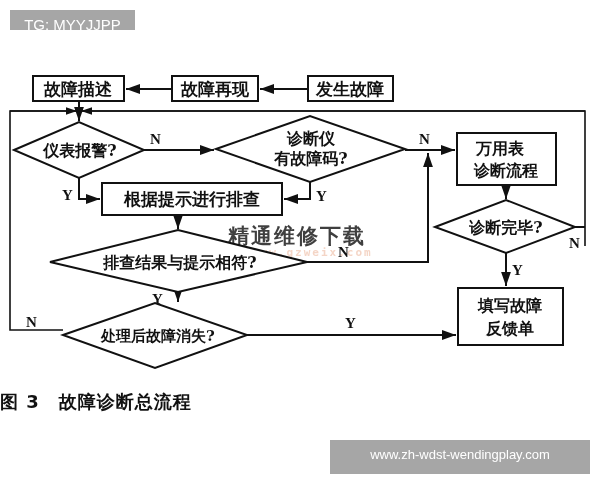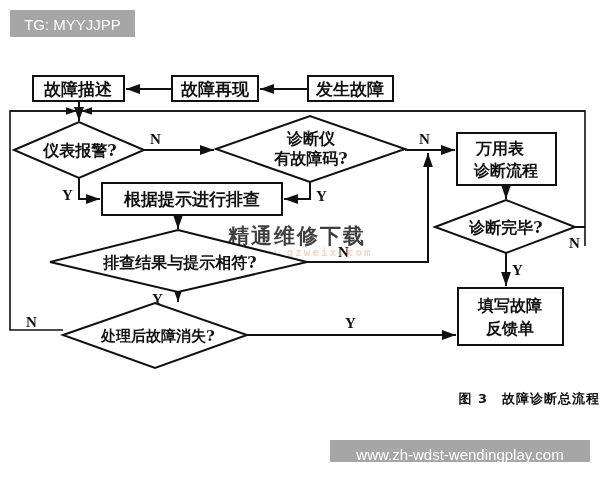--- a/index.html
+++ b/index.html
@@ -3,24 +3,24 @@
 <meta charset="utf-8">
 <style>
   html, body { margin:0; padding:0; background:#ffffff; }
   body { width:600px; height:480px; position:relative; overflow:hidden;
          font-family: "DejaVu Serif", "Liberation Serif", serif; }
   svg { position:absolute; left:0; top:0; }
   .node-text { font-family: "DejaVu Serif", "Liberation Serif", serif; font-weight:bold; fill:#111; }
   .label-text { font-family: "Liberation Serif", "DejaVu Serif", serif; font-weight:bold; fill:#111; }
   .tag { position:absolute; background:#a6a6a6; color:#ffffff;
          font-family: "Liberation Sans", "DejaVu Sans", sans-serif; }
-  .tag-top { left:10px; top:10px; width:125px; height:27px; line-height:30px; font-size:15px; text-align:center; }
-  .tag-bottom { left:330px; top:440px; width:260px; height:22px; line-height:30px; font-size:15px; text-align:center; }
-  .caption { position:absolute; left:0; width:600px; top:390px; text-align:right;
-             font-family: "DejaVu Sans", "Liberation Sans", sans-serif; font-weight:bold; font-size:13px; color:#111; letter-spacing:1px; }
+  .tag-top { left:10px; top:10px; width:125px; height:20px; line-height:30px; font-size:15px; text-align:center; }
+  .tag-bottom { left:330px; top:440px; width:260px; height:34px; line-height:30px; font-size:13px; text-align:center; }
+  .caption { position:absolute; left:0; width:600px; top:390px; text-align:left;
+             font-family: "DejaVu Sans", "Liberation Sans", sans-serif; font-weight:bold; font-size:18px; color:#111; letter-spacing:1px; }
   .watermark { position:absolute; left:228px; top:222px; color:#000000; font-size:21px; font-weight:bold;
                font-family:"DejaVu Serif", serif; opacity:0.75; letter-spacing:2px; }
   .watermark-url { position:absolute; left:252px; top:246px; color:#f2cbb8; font-size:11px; font-weight:bold;
                font-family:"DejaVu Sans Mono", monospace; opacity:0.8; letter-spacing:2px; }
 </style>
 </head>
 <body>
 
 <div class="tag tag-top">TG: MYYJJPP</div>
 

